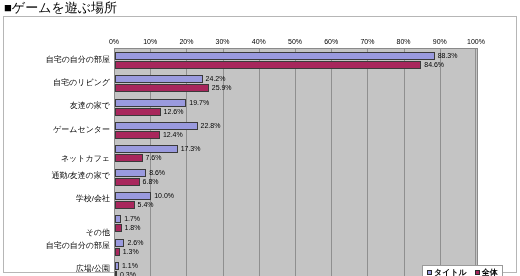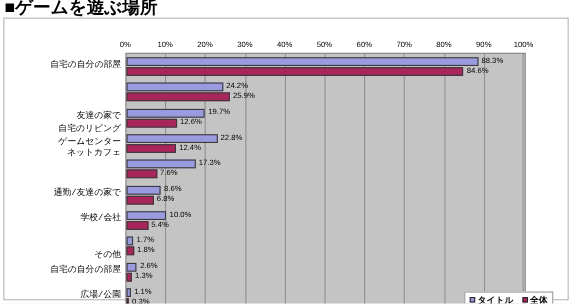--- a/index.html
+++ b/index.html
@@ -22,22 +22,22 @@
     box-sizing: border-box;
   }
 
   
   #chart-title {
     position: absolute;
     left: 4px;
     top: 1px;
     height: 16px;
     line-height: 14px;
-    font-size: 16px;
-    font-weight: bold;
+    font-size: 13px;
+    font-weight: normal;
     color: #000000;
     white-space: nowrap;
     letter-spacing: 0px;
   }
 
   
   #chart-frame {
     position: absolute;
     left: 3px;
     top: 16px;
@@ -97,21 +97,20 @@
   }
   .cat-label {
     position: absolute;
     right: 2px;
     font-size: 8px;
     line-height: 10px;
     color: #000000;
     text-align: right;
     white-space: nowrap;
     transform: translateY(-50%);
-    font-family: Liberation Mono, monospace;
   }
 
   
   #bars-layer {
     position: absolute;
     left: 111px;
     top: 32px;
     width: 362px;
     height: 233px;
   }
@@ -191,24 +190,24 @@
         <div class="x-tick-label" style="left: 181px;">50%</div>
         <div class="x-tick-label" style="left: 217.2px;">60%</div>
         <div class="x-tick-label" style="left: 253.4px;">70%</div>
         <div class="x-tick-label" style="left: 289.6px;">80%</div>
         <div class="x-tick-label" style="left: 325.8px;">90%</div>
         <div class="x-tick-label" style="left: 362px;">100%</div>
       </div>
 
     <div id="y-axis-labels">
         <div class="cat-label" style="top: 11.65px;">自宅の自分の部屋</div>
-        <div class="cat-label" style="top: 34.95px; margin-top: 35px;">自宅のリビング</div>
+        <div class="cat-label" style="top: 34.95px;">自宅のリビング</div>
         <div class="cat-label" style="top: 58.25px; text-align: center;">友達の家で</div>
         <div class="cat-label" style="top: 81.55px;">ゲームセンター</div>
-        <div class="cat-label" style="top: 92px; margin-left: 44px;">ネットカフェ</div>
+        <div class="cat-label" style="top: 111px; margin-left: 44px;">ネットカフェ</div>
         <div class="cat-label" style="top: 128.15px;">通勤/友達の家で</div>
         <div class="cat-label" style="top: 151.45px;">学校/会社</div>
         <div class="cat-label" style="top: 185px;">その他</div>
         <div class="cat-label" style="top: 198.05px;">自宅の自分の部屋</div>
         <div class="cat-label" style="top: 221.35px;">広場/公園</div>
       </div>
 
     <div id="plot-area">
         <div class="gridline" style="left: 35.2px;"></div>
         <div class="gridline" style="left: 71.4px;"></div>

